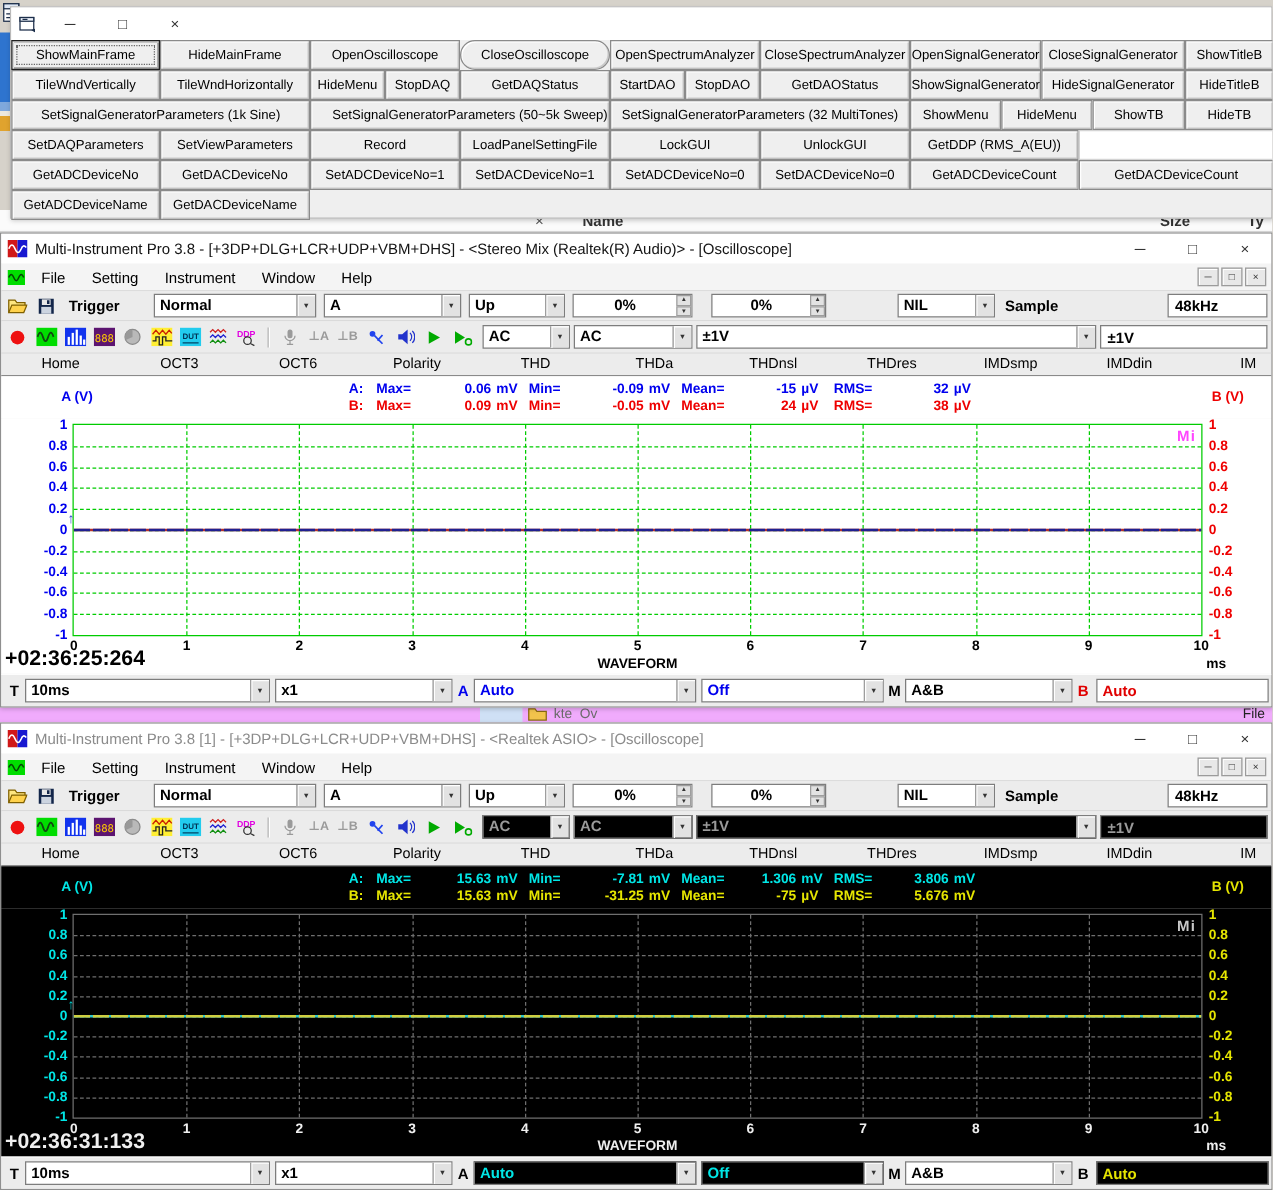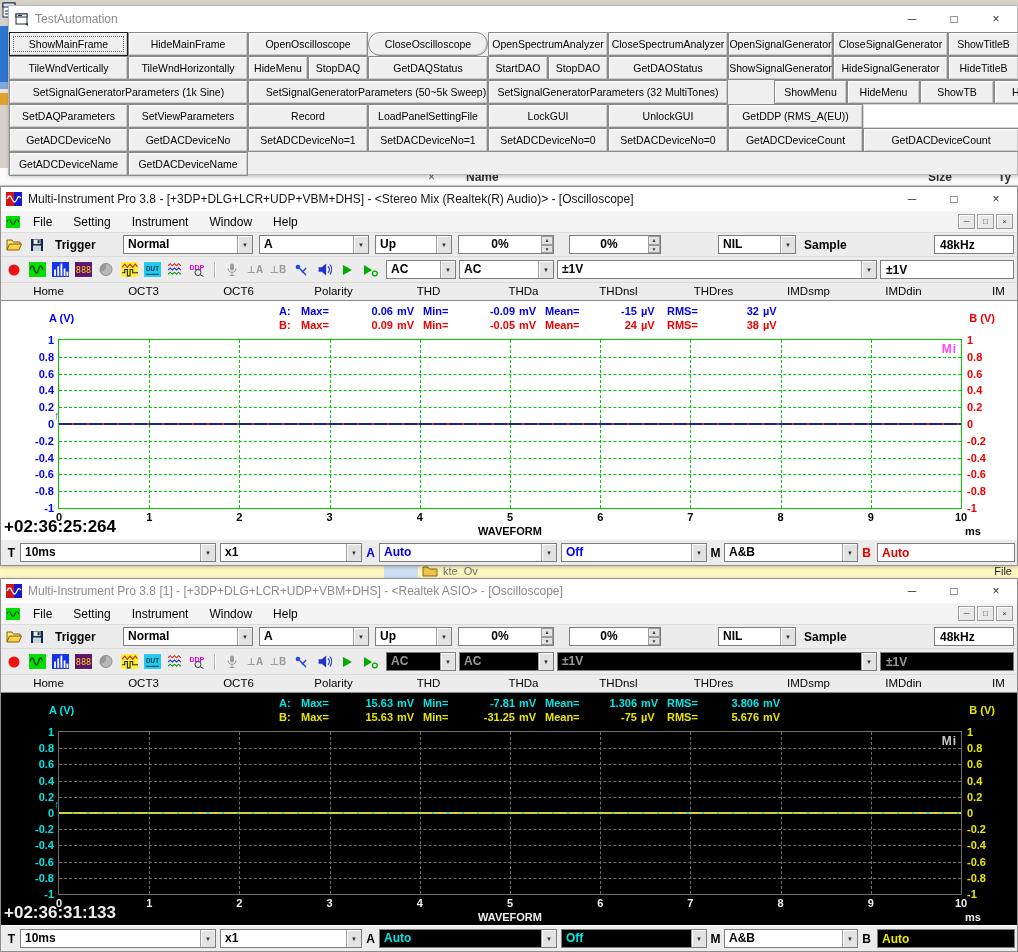--- a/index.html
+++ b/index.html
@@ -9,21 +9,21 @@
 
 #corner-icon{position:absolute;left:2px;top:2px;width:14px;height:17px}
 #left-strip{position:absolute;left:0;top:26px;width:8px;height:160px;
  background:linear-gradient(#2e74cf 0 56px,#7fa8dc 56px 63px,#ece8de 63px 67px,#e0a32e 67px 79px,#d6d2ca 79px)}
 #bg-list-header{position:absolute;left:0;top:168px;width:1018px;height:18px;background:#fbfbfb;border-bottom:1px solid #d0d0d0}
 #bg-list-header span{position:absolute;top:2px;font-size:12px;color:#333}
 #bg-list-header .close{left:428px;color:#555}
 #bg-list-header .nm{left:466px;font-weight:bold}
 #bg-list-header .sz{left:928px;font-weight:bold}
 #bg-list-header .ty{left:998px;font-weight:bold}
-#bg-file-strip{position:absolute;left:0;top:565px;width:1018px;height:13px;background:#fef9c3}
+#bg-file-strip{position:absolute;left:0;top:565px;width:1018px;height:13px;background:#f0abfc}
 #bg-file-strip .sel{position:absolute;left:384px;top:0;width:34px;height:13px;background:#cfe0f5}
 #bg-file-strip .fold{position:absolute;left:422px;top:0}
 #bg-file-strip .ptxt{position:absolute;left:443px;top:0;color:#6b6b6b;font-size:11px;white-space:pre}
 #bg-file-strip .file{position:absolute;right:6px;top:0;color:#222;font-size:11px}
 
 #ta{position:absolute;left:8px;top:5px;width:1010px;height:170px;background:#efefef;border:1px solid #b9b9b9;box-shadow:1px 2px 4px rgba(0,0,0,.22)}
 #ta .titlebar{height:26px;background:#fff;display:flex;align-items:center;padding-left:6px;gap:6px}
 #ta .titlebar .title{color:#8a8a8a;font-size:12px;flex:1}
 .winctl{display:flex;height:100%}
 .winbtn{width:42px;height:100%;display:inline-flex;align-items:center;justify-content:center;color:#333;font-size:12px;cursor:pointer}
@@ -138,21 +138,20 @@
 <div id="ta">
   <div class="titlebar">
     <span>
       <svg width="14" height="13" viewBox="0 0 14 13">
           <rect x="1" y="1" width="11" height="10" fill="#fff" stroke="#1c2e4a"></rect>
           <rect x="1" y="1" width="11" height="3" fill="#eef3fb" stroke="#1c2e4a"></rect>
           <path d="M3 2.5 h4" stroke="#1c2e4a"></path>
           <path d="M10 11 l3 2 v-3 Z" fill="#1c2e4a"></path>
         </svg>
     </span>
-    <span class="title">TestAutomation</span>
     <span class="winctl" id="ta-winctl">
         <span class="winbtn">─</span>
         <span class="winbtn">□</span>
         <span class="winbtn">×</span>
       </span>
   </div>
   <div id="ta-grid">
       <div class="ta-row">
         <div class="ta-btn focused" style="width: 119px;">ShowMainFrame</div>
         <div class="ta-btn" style="width: 120px;">HideMainFrame</div>
@@ -174,21 +173,21 @@
         <div class="ta-btn" style="width: 60px;">StopDAO</div>
         <div class="ta-btn" style="width: 120px;">GetDAOStatus</div>
         <div class="ta-btn" style="width: 105px;">ShowSignalGenerator</div>
         <div class="ta-btn" style="width: 115px;">HideSignalGenerator</div>
         <div class="ta-btn" style="width: 71px;">HideTitleB</div>
       </div>
       <div class="ta-row">
         <div class="ta-btn" style="width: 239px;">SetSignalGeneratorParameters (1k Sine)</div>
         <div class="ta-btn" style="width: 240px; padding-left: 16px;">SetSignalGeneratorParameters (50~5k Sweep)</div>
         <div class="ta-btn" style="width: 240px;">SetSignalGeneratorParameters (32 MultiTones)</div>
-        <div class="ta-btn" style="width: 73px; margin-left: 46px;">ShowMenu</div>
+        <div class="ta-btn" style="width: 73px;">ShowMenu</div>
         <div class="ta-btn" style="width: 73px;">HideMenu</div>
         <div class="ta-btn" style="width: 74px;">ShowTB</div>
         <div class="ta-btn" style="width: 71px;">HideTB</div>
       </div>
       <div class="ta-row">
         <div class="ta-btn" style="width: 119px;">SetDAQParameters</div>
         <div class="ta-btn" style="width: 120px;">SetViewParameters</div>
         <div class="ta-btn" style="width: 120px;">Record</div>
         <div class="ta-btn" style="width: 120px;">LoadPanelSettingFile</div>
         <div class="ta-btn" style="width: 120px;">LockGUI</div>

